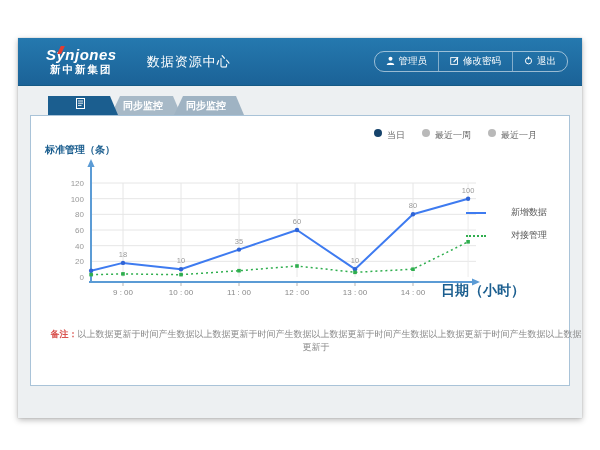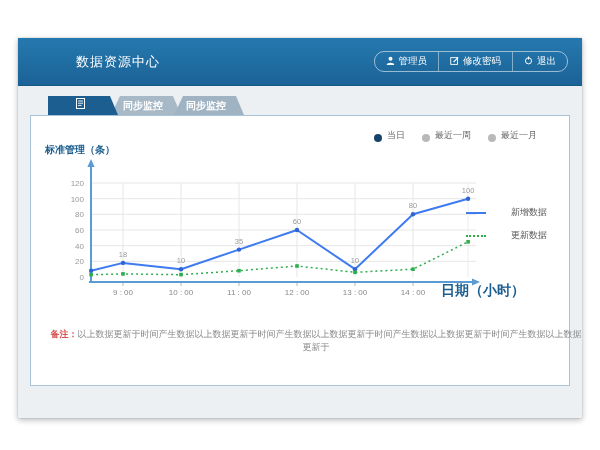--- a/index.html
+++ b/index.html
@@ -42,41 +42,45 @@
   .tab.inactive { background:#a7b9c7; clip-path:polygon(9px 0, calc(100% - 8px) 0, 100% 100%, 0 100%);
                   margin-left:-7px; position:relative; z-index:1; }
   .tab.inactive:last-child { background:#9fb3c3; }
   .tab svg { width:9px; height:11px; }
 
   
   .panel { position:relative; margin:0 12px; height:271px; background:#fff;
            border:1px solid #a9c3d8; }
   .radio-group { position:absolute; top:13px; right:32px; display:flex; gap:17px;
                  align-items:center; font-size:9px; color:#666; }
-  .radio-opt { display:flex; align-items:flex-end; gap:5px; cursor:pointer; }
+  .radio-opt { display:flex; align-items:flex-start; gap:5px; cursor:pointer; }
   .rdot { width:8px; height:8px; border-radius:50%; background:#b9b9b9; }
   .rdot.on { background:#16436b; }
   .y-title { position:absolute; left:14px; top:27px; font-size:10px; font-weight:bold; color:#1b5e8f; }
   .x-title { position:absolute; left:410px; top:166px; font-size:14px; font-weight:bold; color:#1b5e8f; }
   .chart-svg { position:absolute; left:0; top:0; width:540px; height:271px; }
   .series-legend { position:absolute; top:90px; right:22px; font-size:9px; color:#555; }
   .leg-row { display:flex; align-items:center; gap:25px; margin-bottom:10px; cursor:pointer;justify-content:space-between; }
   .sample { display:inline-block; width:20px; height:0; }
   .sample.solid  { border-top:2px solid #3e7bf0; }
   .sample.dotted { border-top:2px dotted #2fae4e; }
   .note { position:absolute; top:212px; left:16px; width:100%; text-align:center;
           font-size:9px; color:#8a8a8a; }
   .note b { color:#d9534f; font-weight:bold; }
 </style>
 </head>
 <body>
 
 <div class="window">
 
   <div class="hdr">
+    <div class="logo">
+      <div class="logo-en">Synjones</div>
+      <div class="logo-cn">新中新集团</div>
+    </div>
     <div class="app-title">数据资源中心</div>
     <div class="user-box">
       <div class="user-item">
         <span>
           <svg viewBox="0 0 10 10">
               <circle cx="5" cy="3" r="2.2" fill="#fff"></circle>
               <path d="M0.8 10 C0.8 6.8 9.2 6.8 9.2 10 Z" fill="#fff"></path>
             </svg>
         </span>
         <span>管理员</span>
@@ -221,21 +225,21 @@
 
       <div class="x-title">日期（小时）</div>
 
       <div class="series-legend">
         <div class="leg-row">
           <span class="sample solid" style="border-top-color: rgb(62, 123, 240);"></span>
           <span>新增数据</span>
         </div>
         <div class="leg-row">
           <span class="sample dotted" style="border-top-color: rgb(47, 174, 78);"></span>
-          <span>更新数据</span>
+          <span>对接管理</span>
         </div>
       </div>
 
       <div class="note">
         <b>备注：</b><span>以上数据更新于时间产生数据以上数据更新于时间产生数据以上数据更新于时间产生数据以上数据更新于时间产生数据以上数据更新于</span>
       </div>
 
     </div>
   </div>
 </div>

